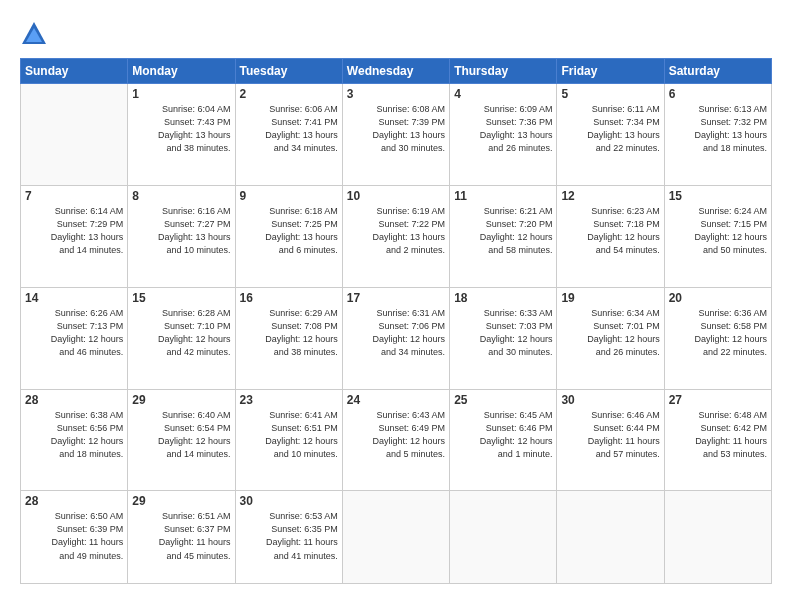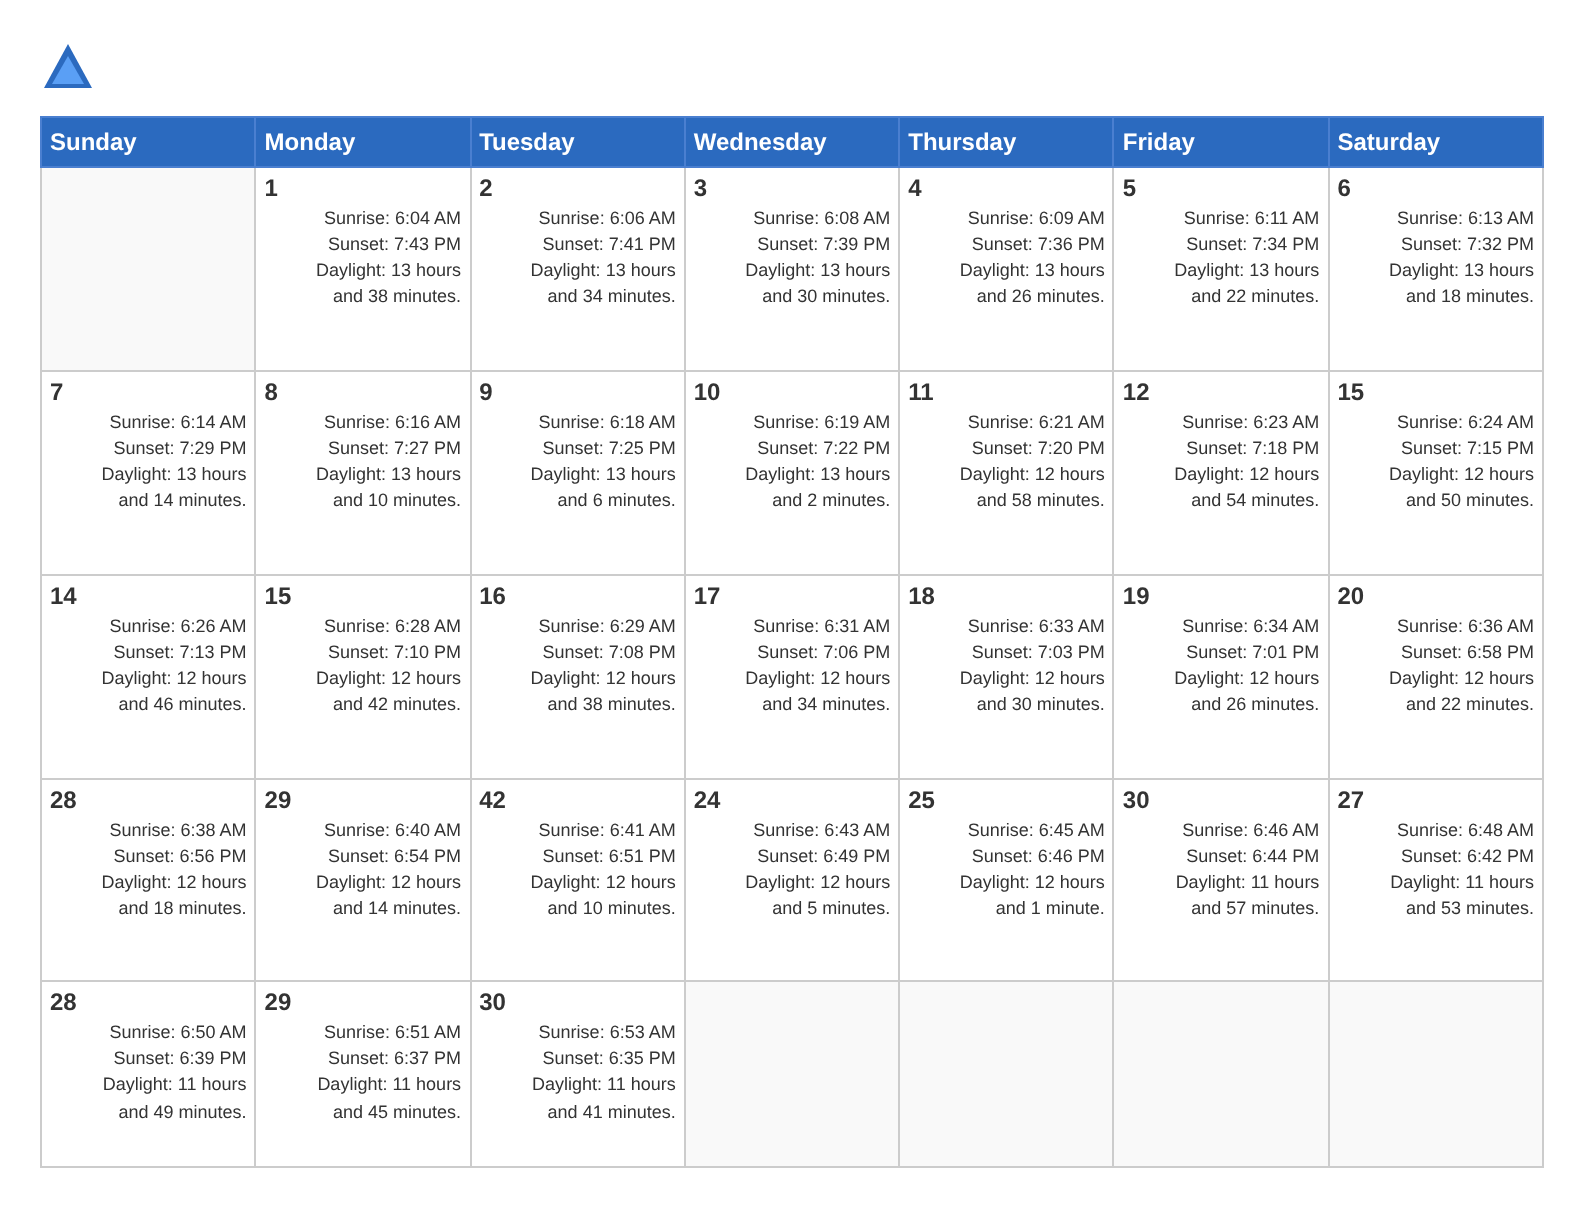--- a/index.html
+++ b/index.html
@@ -222,21 +222,21 @@
         <tr>
           <td>
             <span class="day-num">28</span>
             <div class="day-info">Sunrise: 6:38 AM<br>Sunset: 6:56 PM<br>Daylight: 12 hours<br>and 18 minutes.</div>
           </td>
           <td>
             <span class="day-num">29</span>
             <div class="day-info">Sunrise: 6:40 AM<br>Sunset: 6:54 PM<br>Daylight: 12 hours<br>and 14 minutes.</div>
           </td>
           <td>
-            <span class="day-num">42</span>
+            <span class="day-num">23</span>
             <div class="day-info">Sunrise: 6:41 AM<br>Sunset: 6:51 PM<br>Daylight: 12 hours<br>and 10 minutes.</div>
           </td>
           <td>
             <span class="day-num">24</span>
             <div class="day-info">Sunrise: 6:43 AM<br>Sunset: 6:49 PM<br>Daylight: 12 hours<br>and 5 minutes.</div>
           </td>
           <td>
             <span class="day-num">25</span>
             <div class="day-info">Sunrise: 6:45 AM<br>Sunset: 6:46 PM<br>Daylight: 12 hours<br>and 1 minute.</div>
           </td>

